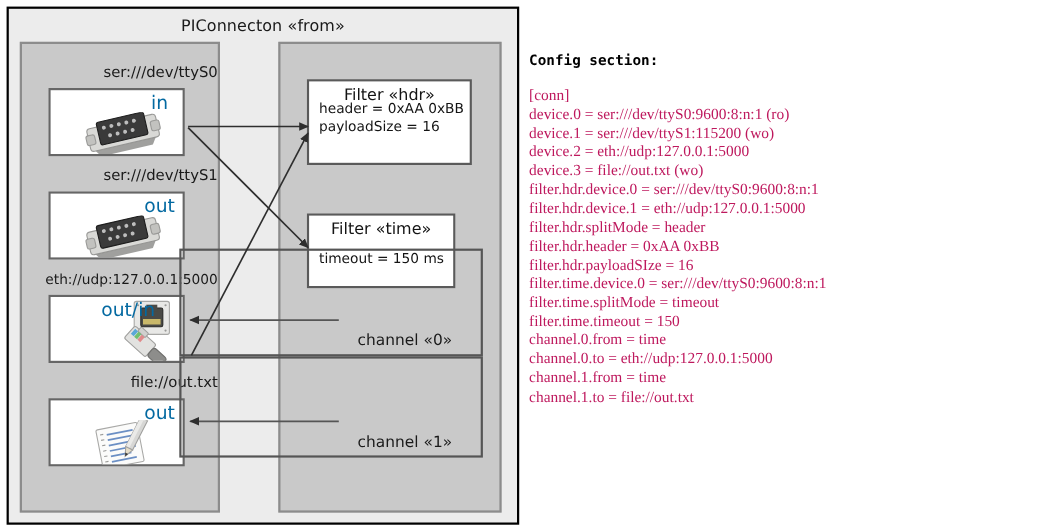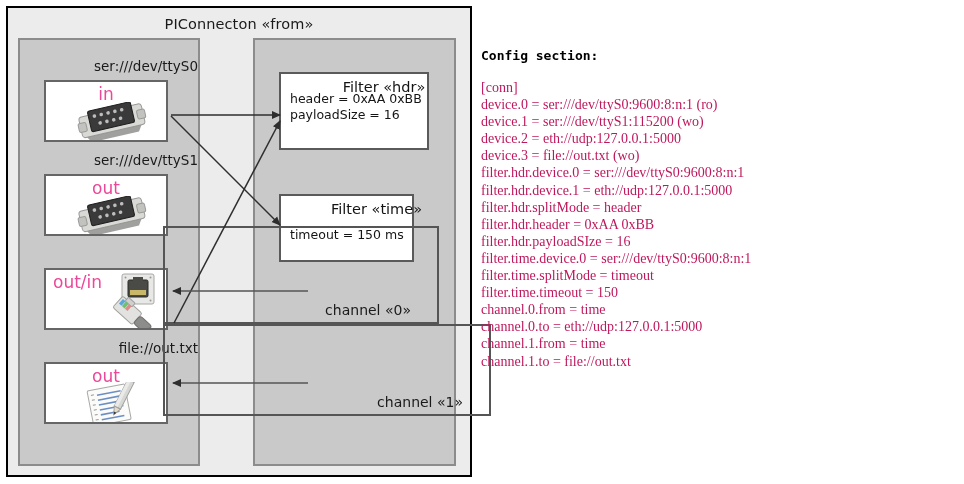--- a/index.html
+++ b/index.html
@@ -72,22 +72,23 @@
     position: absolute;
     background: #ffffff;
     border: 2px solid #666666;
     box-sizing: border-box;
     overflow: hidden;
   }
   .device-label {
     position: absolute;
     top: 2px;
     font-size: 17px;
-    color: #ec4899;
+    color: #0369a1;
     z-index: 3;
+    margin-left: 39px;
   }
   .device-label.center {
     left: 0; width: 100%; text-align: center;
   }
   .device-label.left {
     left: 7px;
   }
 
   
   .icon-wrap {
@@ -102,21 +103,20 @@
     border: 2px solid #5a5a5a;
     box-sizing: border-box;
   }
   .filter-title {
     position: absolute;
     left: 0; top: 5px;
     width: 100%;
     text-align: center;
     font-size: 14.5px;
     color: #141414;
-    padding-left: 30px;
   }
   .filter-props {
     position: absolute;
     left: 9px;
     font-size: 12.5px;
     line-height: 16px;
     color: #141414;
     white-space: pre;
   }
 
@@ -222,20 +222,21 @@
                 <circle cx="47" cy="18" r="1.8"></circle>
             </g>
             <rect x="4" y="14" width="8" height="9" rx="2" fill="#c2c2bf" stroke="#9a9a98"></rect>
             <rect x="64" y="14" width="8" height="9" rx="2" fill="#c2c2bf" stroke="#9a9a98"></rect>
             <path d="M10 29 L66 29 L62 35 L14 35 Z" fill="#8f8f8d" opacity="0.85"></path>
           </g>
         </svg>
       </div>
     </div>
 
+    <div class="device-caption" style="top:206px; font-size:12.5px;">eth://udp:127.0.0.1:5000</div>
     <div class="device-box" style="left:24px; top:228px; width:124px; height:62px;text-decoration:underline;">
       <div class="device-label left">out/in</div>
       <div class="icon-wrap" style="left:58px; top:2px;">
         <svg width="64" height="58" viewBox="0 0 64 58">
           <rect x="18" y="2" width="32" height="30" rx="2" fill="#e8e8e6" stroke="#a8a8a6" stroke-width="1"></rect>
           <rect x="24" y="8" width="20" height="17" rx="1.5" fill="#4a4a46" stroke="#2a2a28" stroke-width="1"></rect>
           <rect x="29" y="5" width="10" height="6" fill="#4a4a46"></rect>
           <rect x="26" y="18" width="16" height="5" fill="#c9b86a"></rect>
           <g fill="#9a9a98">
             <circle cx="21.5" cy="5.5" r="1"></circle>
@@ -301,21 +302,21 @@
 
     <div class="filter-box" style="left:24px; top:154px; width:135px; height:68px;">
       <div class="filter-title">Filter «time»</div>
       <div class="filter-props" style="top:31px;">timeout = 150 ms</div>
     </div>
 
     <div class="channel-box" style="left:-92px; top:186px; width:276px; height:98px;">
       <div class="channel-label">channel «0»</div>
     </div>
 
-    <div class="channel-box" style="left:-92px; top:284px; width:328px; height:92px;text-align:right;">
+    <div class="channel-box" style="left:-92px; top:284px; width:276px; height:92px;text-align:right;">
       <div class="channel-label">channel «1»</div>
     </div>
   </div>
 
   <svg id="arrow-layer" viewBox="0 0 472 484">
     <defs>
       <marker id="ah" markerWidth="9" markerHeight="9" refX="8" refY="4.5" orient="auto" markerUnits="userSpaceOnUse">
         <path d="M0,0.6 L9,4.5 L0,8.4 Z" fill="#2e2e2e"></path>
       </marker>
     </defs>

